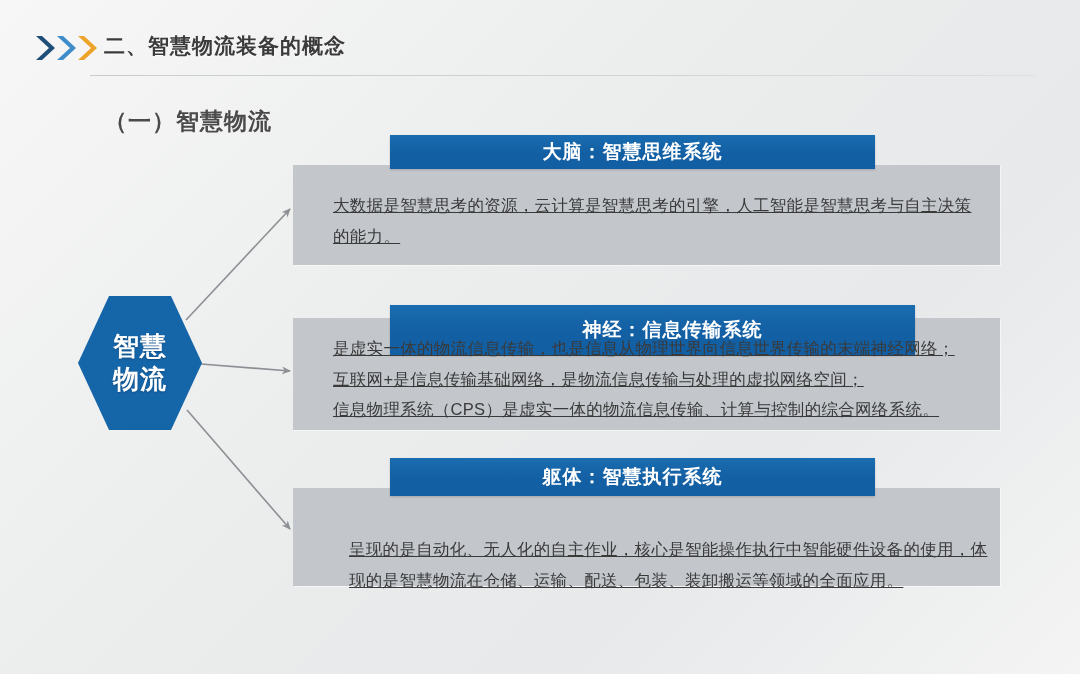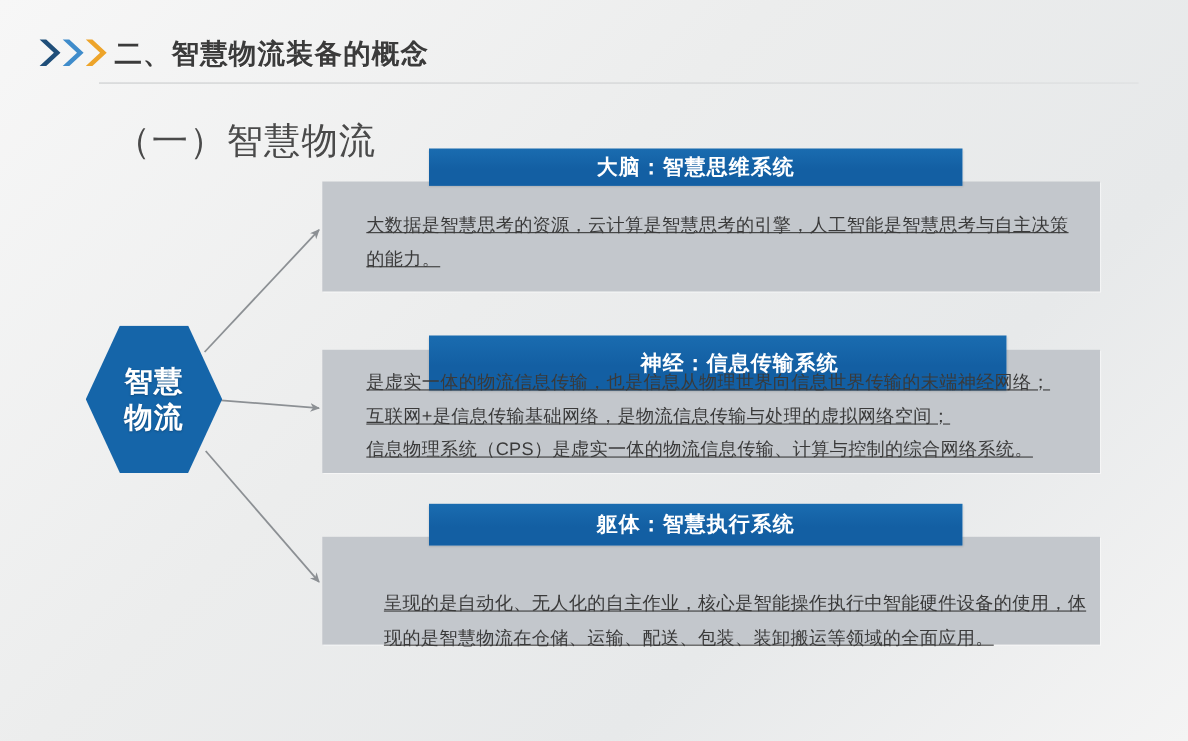--- a/index.html
+++ b/index.html
@@ -42,43 +42,43 @@
     top: 0;
     width: 22px;
     height: 28px;
   }
   .chev svg { display: block; }
 
   #header-title {
     position: absolute;
     left: 104px;
     top: 32px;
-    font-size: 25px;
+    font-size: 21px;
     font-weight: bold;
     color: #3b3b3b;
     letter-spacing: 1px;
     white-space: nowrap;
     text-shadow: 0 1px 0 rgba(255,255,255,0.7);
   }
   #header-rule {
     position: absolute;
     left: 90px;
     top: 75px;
     width: 945px;
     height: 1px;
     background: linear-gradient(to right, #c9cbcc 0%, #cfd1d2 50%, #dcdedf 100%);
   }
 
   
   #subtitle {
     position: absolute;
     left: 104px;
     top: 106px;
-    font-size: 33px;
-    font-weight: normal;
+    font-size: 23px;
+    font-weight: bold;
     color: #4a4a4a;
     letter-spacing: 1px;
     white-space: nowrap;
   }
 
   
   #hexagon-node {
     position: absolute;
     left: 78px;
     top: 296px;

